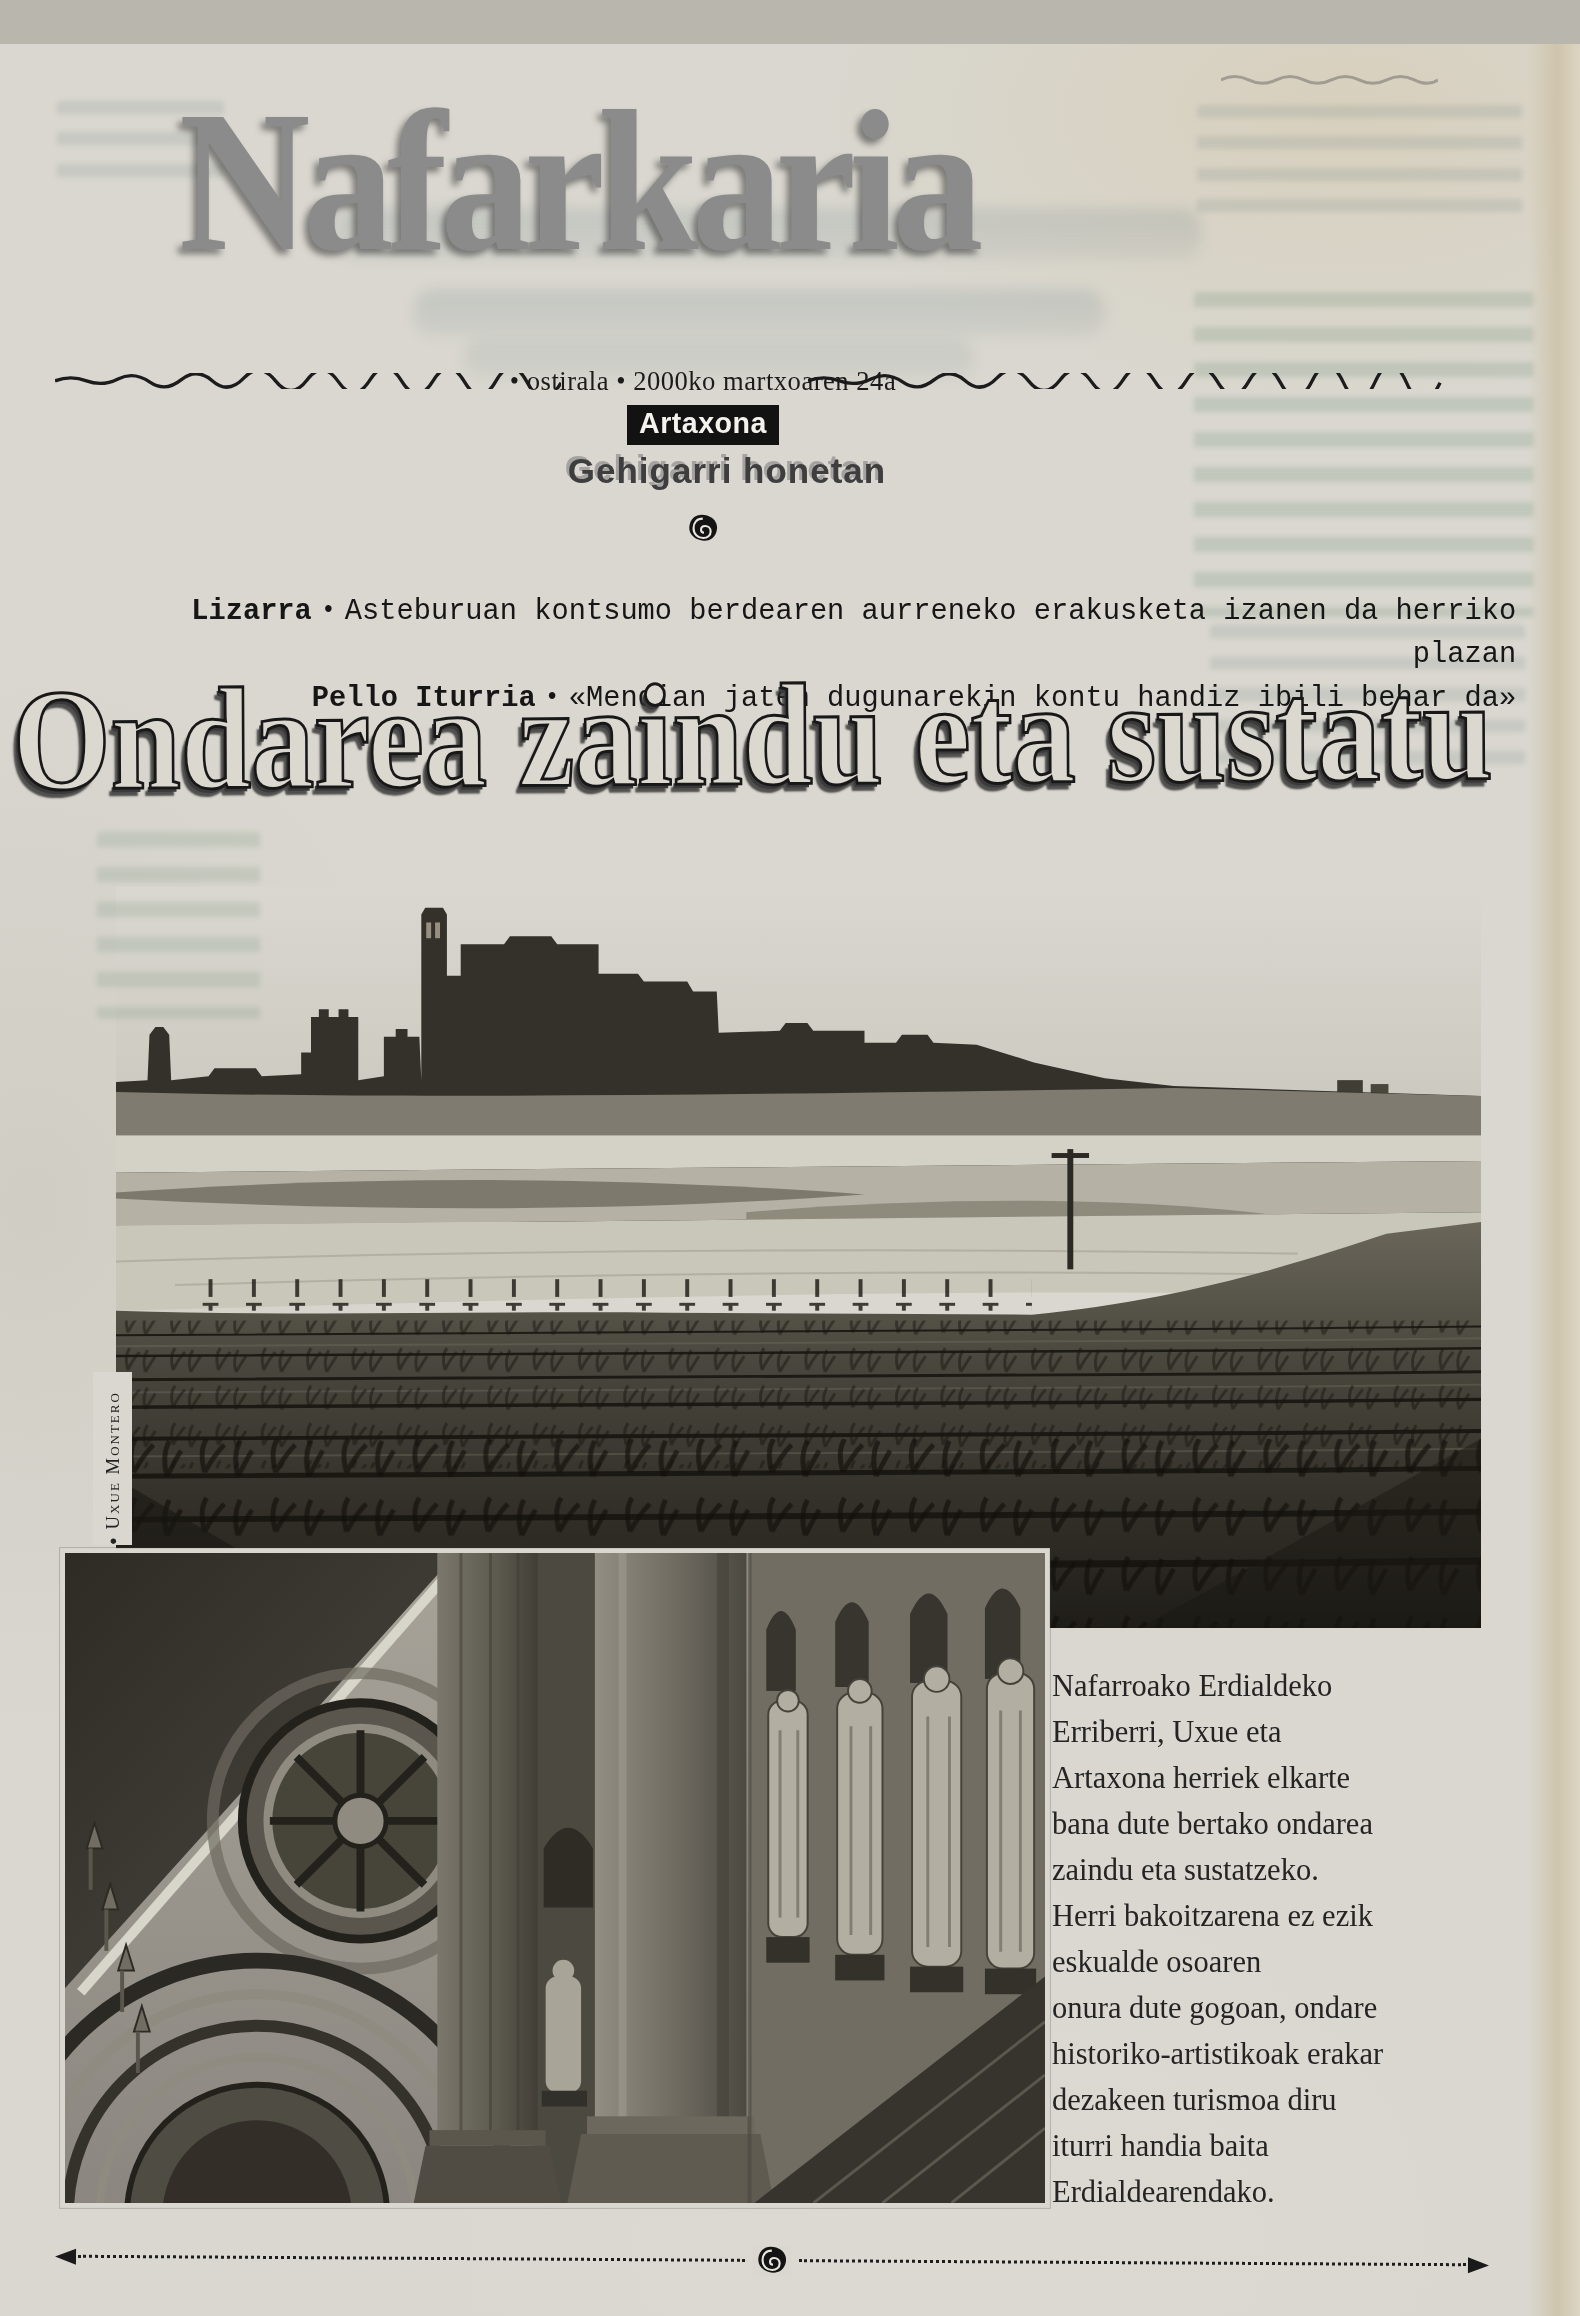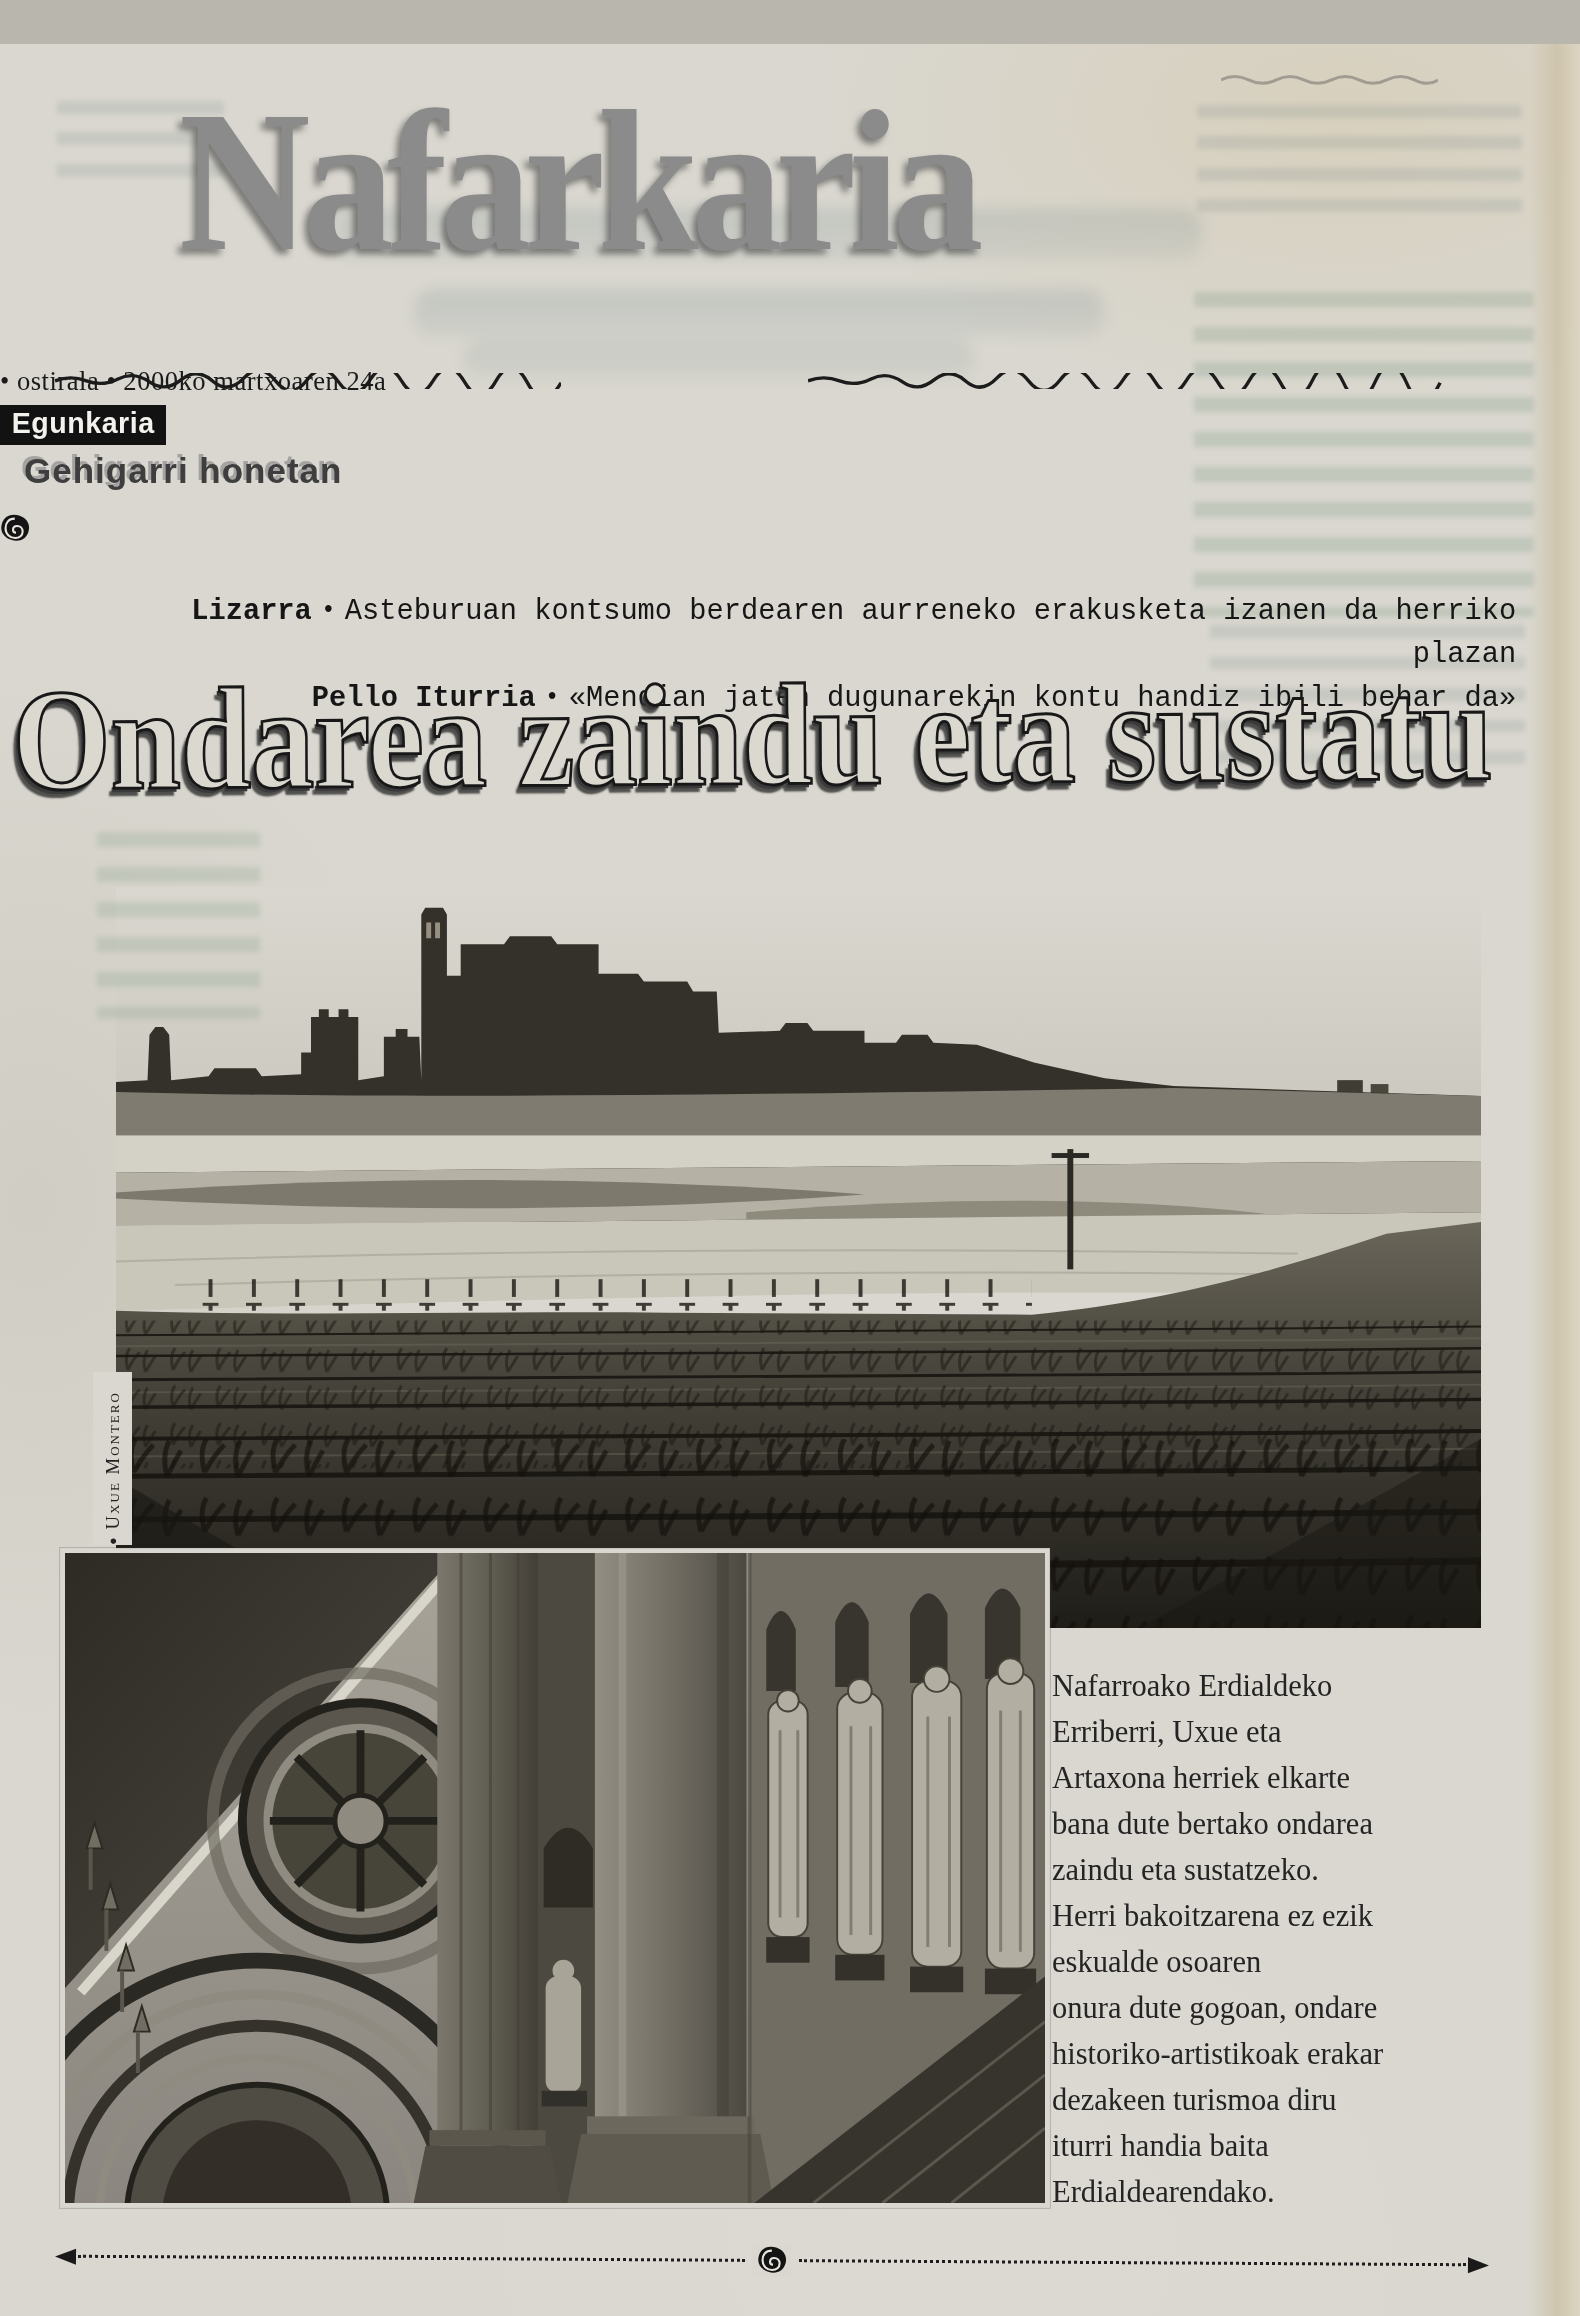--- a/index.html
+++ b/index.html
@@ -20,21 +20,21 @@
     background:linear-gradient(180deg, rgba(94,118,128,.45), rgba(94,118,128,.2));}
   .ghost-squiggle{position:absolute;opacity:.35;}
   
   .masthead{position:absolute;left:179px;top:25.6px;font-size:202px;line-height:1.1;
     font-weight:700;letter-spacing:-7.9px;color:#8b8b8b;white-space:nowrap;
     transform:scaleX(.9);transform-origin:left top;
     text-shadow:-4.9px 4.9px 6.9px rgba(50,50,50,.55);}
   .rule{position:absolute;top:329px;height:15.8px;}
   .rule.left{left:55px;width:506px;}
   .rule.right{left:808px;width:638px;}
-  .center-col{position:absolute;left:0;top:0;width:1374px;text-align:left;}
+  .center-col{position:absolute;left:16px;top:0;width:1374px;text-align:center;}
   .dateline{position:absolute;top:322px;width:100%;font-size:26.6px;letter-spacing:0.5px;color:#1b1b1b;}
   .badge-row{position:absolute;top:361px;width:100%;}
   .badge{display:inline-block;background:#121212;color:#f3f2ed;font-family:"Liberation Sans",sans-serif;
     font-weight:700;font-size:28.6px;padding:2px 11.8px 4.9px;letter-spacing:0.5px;}
   .supplement{position:absolute;top:407px;width:100%;font-family:"Liberation Sans",sans-serif;
     font-weight:700;font-size:35px;letter-spacing:1px;color:#3e3e3e;
     text-shadow:-3px -3px 0 rgba(150,150,150,.8);padding-left:24px;}
   .rose-top{position:absolute;top:470px;width:100%;}
   .rose{display:inline-block;width:29.6px;height:29.6px;}
   
@@ -97,21 +97,21 @@
 
   <svg class="rule left" viewBox="0 0 514 16" preserveAspectRatio="none">
       <path d="M0,8 q16,-6 32,0 t32,-2 t32,3 t32,-2 t32,1 t32,-3 t32,3 t32,-1 t32,2 t32,-2 t32,1 t32,0 t32,1 t32,-1 t32,2 t34,0" fill="none" stroke="#1c1c1c" stroke-width="3.4"></path>
     </svg>
   <svg class="rule right" viewBox="0 0 648 16" preserveAspectRatio="none">
       <path d="M0,8 q16,-6 32,0 t32,-2 t32,3 t32,-2 t32,1 t32,-3 t32,3 t32,-1 t32,2 t32,-2 t32,1 t32,0 t32,1 t32,-1 t32,2 t32,-2 t32,2 t32,-1 t32,1 t34,0" fill="none" stroke="#1c1c1c" stroke-width="3.4"></path>
     </svg>
 
   <div class="center-col" style="height:512px;">
     <div class="dateline">• ostirala • 2000ko martxoaren 24a</div>
-    <div class="badge-row"><span class="badge">Egunkaria</span></div>
+    <div class="badge-row"><span class="badge">Artaxona</span></div>
     <div class="supplement">Gehigarri honetan</div>
     <div class="rose-top"><span class="rose">
       <svg viewBox="0 0 32 32">
             <path d="M16 1 C25 1 31 7 31 16 C31 25 25 31 16 31 C7 31 1 25 1 16 C1 6 8 1 16 1 Z" fill="#141414" transform="rotate(18 16 16) scale(1 .92)"></path>
             <path d="M16 5 C9 5 6 10 6 15.5 c0 6.5 5 10.5 10.5 10.5 c4.5 0 8 -2.8 8 -7 c0 -3.6 -2.7 -6 -6 -6 c-2.6 0 -4.4 1.7 -4.4 4 c0 1.8 1.4 3.2 3.2 3.2" fill="none" stroke="#e8e6df" stroke-width="2.3"></path>
           </svg>
     </span></div>
   </div>
 
   <div class="toc">

